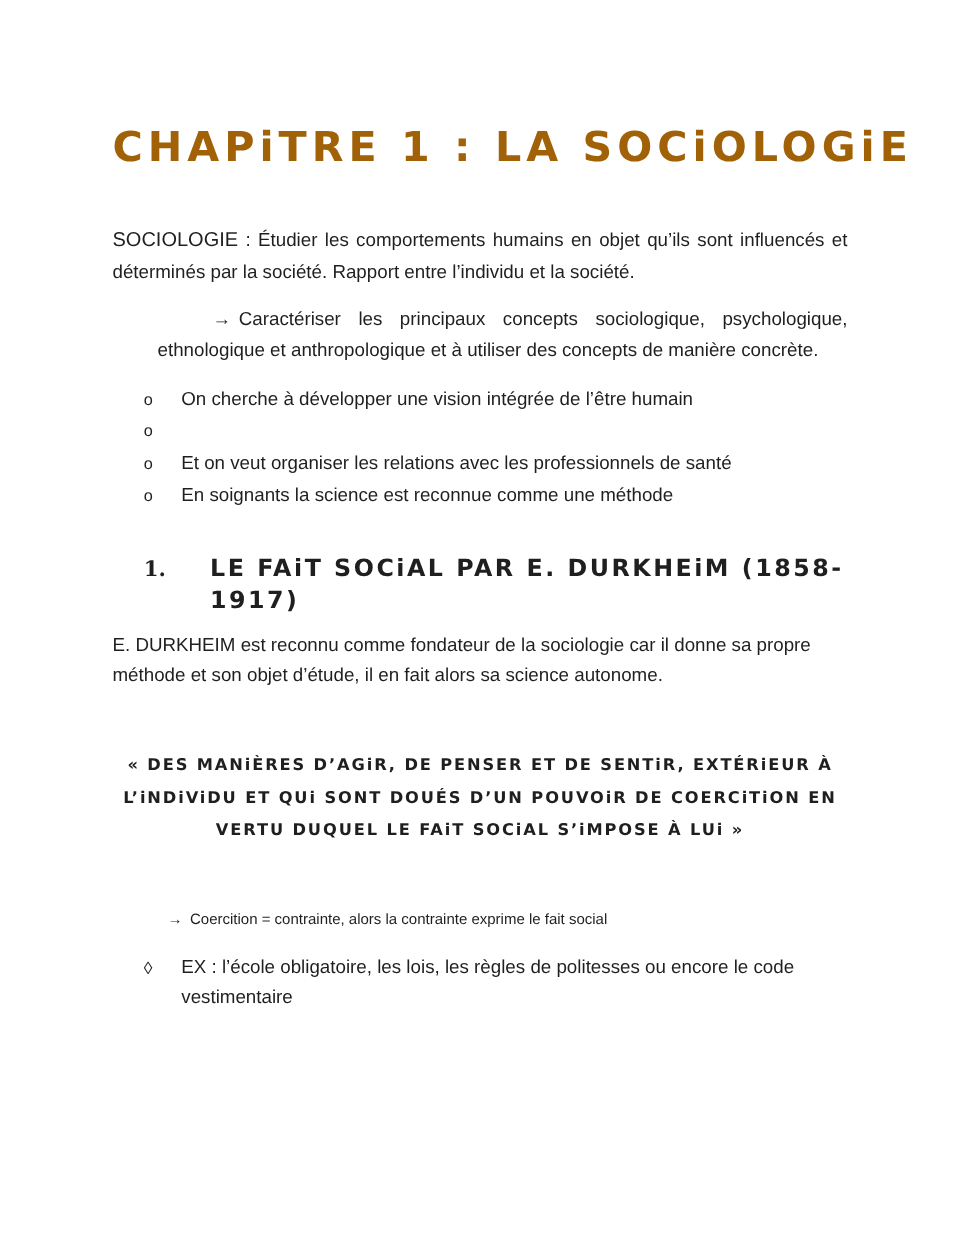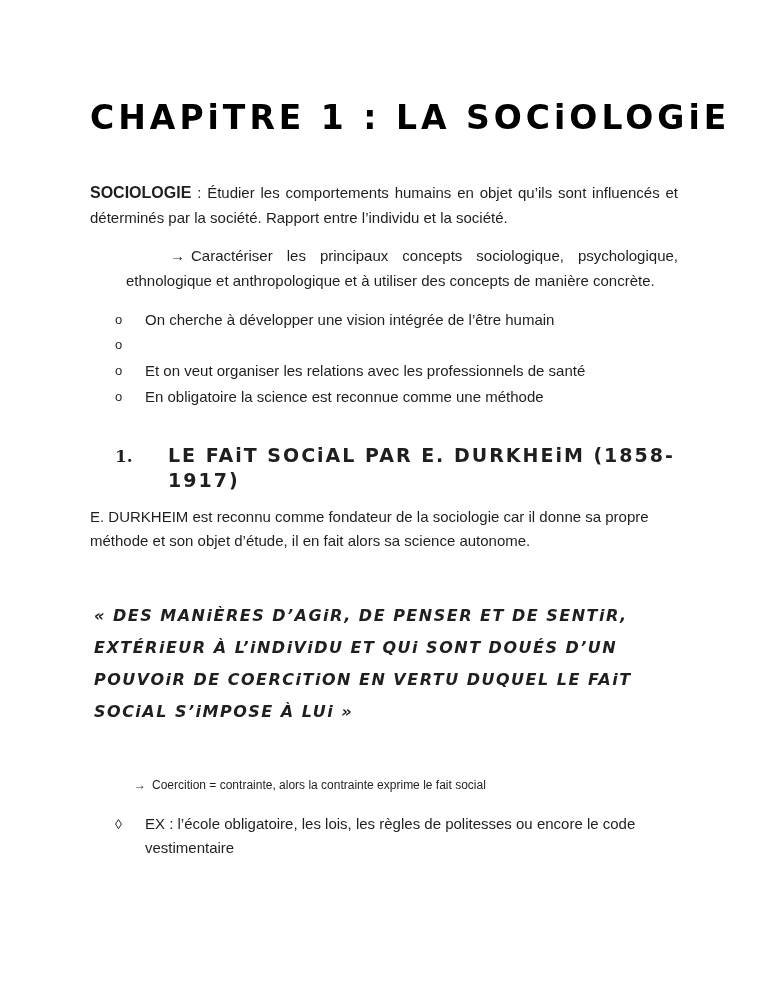--- a/index.html
+++ b/index.html
@@ -35,21 +35,21 @@
     white-space: nowrap;
   }
   
   .para {
     font-size: 15px;
     line-height: 1.64;
     margin: 0 0 14px 0;
   }
   .justify { text-align: justify; }
   .tab-indent { text-indent: 44px; margin-left: 36px; }
-  .bold-term { font-weight: bold; font-size: 16px; }
+  .bold-term { font-weight: normal; font-size: 16px; }
   
   .blist {
     margin: 0 0 13px 0;
     padding: 0 0 0 25px;
   }
   .blist-item {
     display: flex;
     font-size: 15px;
     line-height: 1.64;
     margin-bottom: 1px;
@@ -80,60 +80,60 @@
     flex: none;
     width: 53px;
     letter-spacing: 0;
     font-weight: 700;
     font-family: "DejaVu Serif", serif;
     font-size: 17px;
   }
   
   .quote {
     margin: 46px 4px 48px 4px;
-    font-size: 16px;
+    text-align: center;
+    font-size: 13px;
     letter-spacing: 1.5px;
     line-height: 2.0;
-    font-style: italic;
   }
   
   .arrow-note {
     margin: 0 0 16px 0;
     padding-left: 44px;
     font-size: 12px;
     line-height: 1.64;
   }
   .arrow-glyph { margin-right: 6px; }
 </style>
 </head>
 <body style="color: rgb(31, 31, 31);">
 
 <div class="page">
 
-  <h1 class="doc-title hand" style="color: #000000;">CHAPiTRE 1 : LA SOCiOLOGiE</h1>
+  <h1 class="doc-title hand" style="color: #a16207;">CHAPiTRE 1 : LA SOCiOLOGiE</h1>
 
   <p class="para justify"><span class="bold-term">SOCIOLOGIE</span><span> : Étudier les comportements humains en objet qu’ils sont influencés et déterminés par la société. Rapport entre l’individu et la société.</span></p>
 
   <p class="para justify tab-indent"><span class="arrow-glyph">→</span><span>Caractériser les principaux concepts sociologique, psychologique, ethnologique et anthropologique et à utiliser des concepts de manière concrète.</span></p>
 
   <div class="blist">
     <div class="blist-item">
       <span class="blist-marker">o</span>
       <span>On cherche à développer une vision intégrée de l’être humain</span>
     </div>
     <div class="blist-item">
       <span class="blist-marker">o</span>
     </div>
     <div class="blist-item">
       <span class="blist-marker">o</span>
       <span>Et on veut organiser les relations avec les professionnels de santé</span>
     </div>
     <div class="blist-item">
       <span class="blist-marker">o</span>
-      <span>En obligatoire la science est reconnue comme une méthode</span>
+      <span>En soignants la science est reconnue comme une méthode</span>
     </div>
   </div>
 
 
   <div class="section-heading hand">
     <span class="section-number">1.</span>
     <span>LE FAiT SOCiAL PAR E. DURKHEiM (1858-1917)</span>
   </div>
 
   <p class="para">E. DURKHEIM est reconnu comme fondateur de la sociologie car il donne sa propre méthode et son objet d’étude, il en fait alors sa science autonome.</p>

